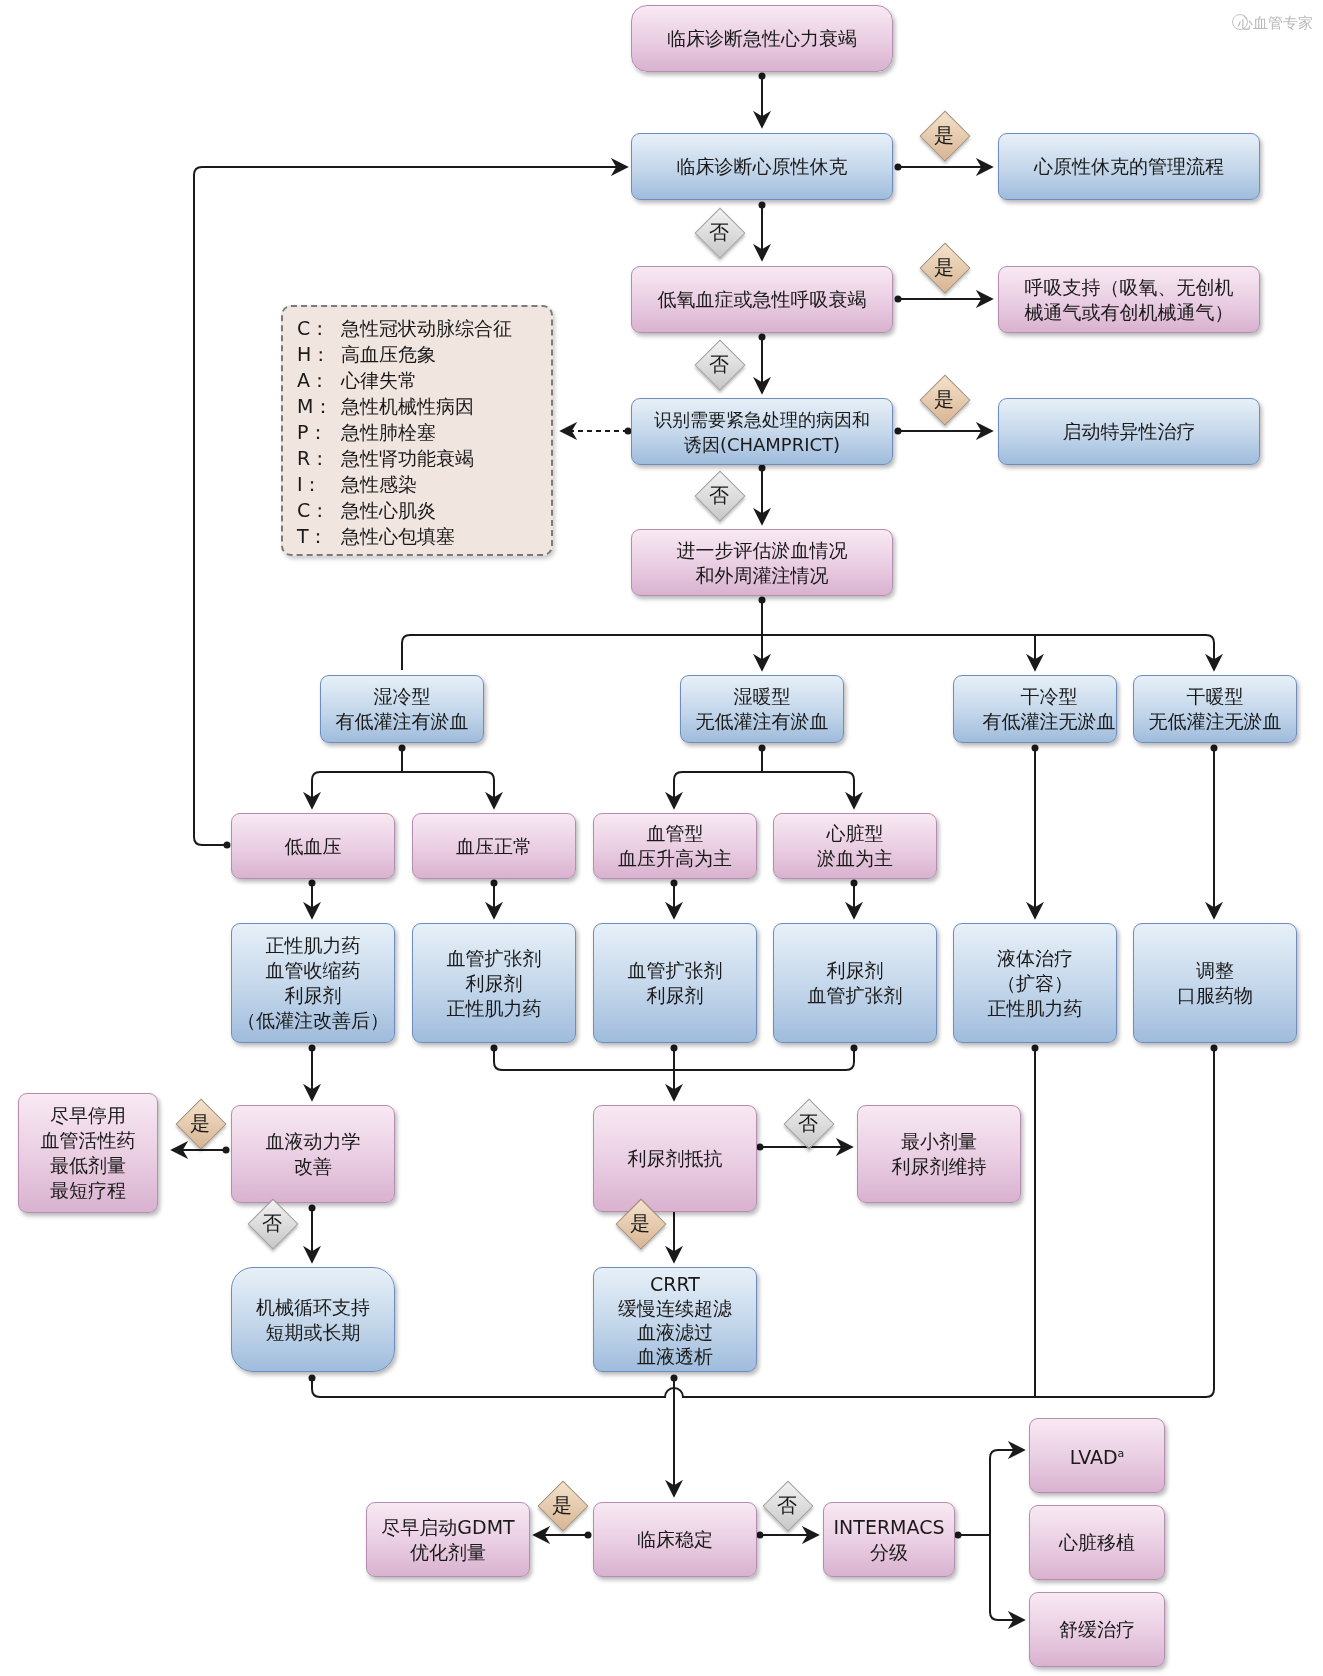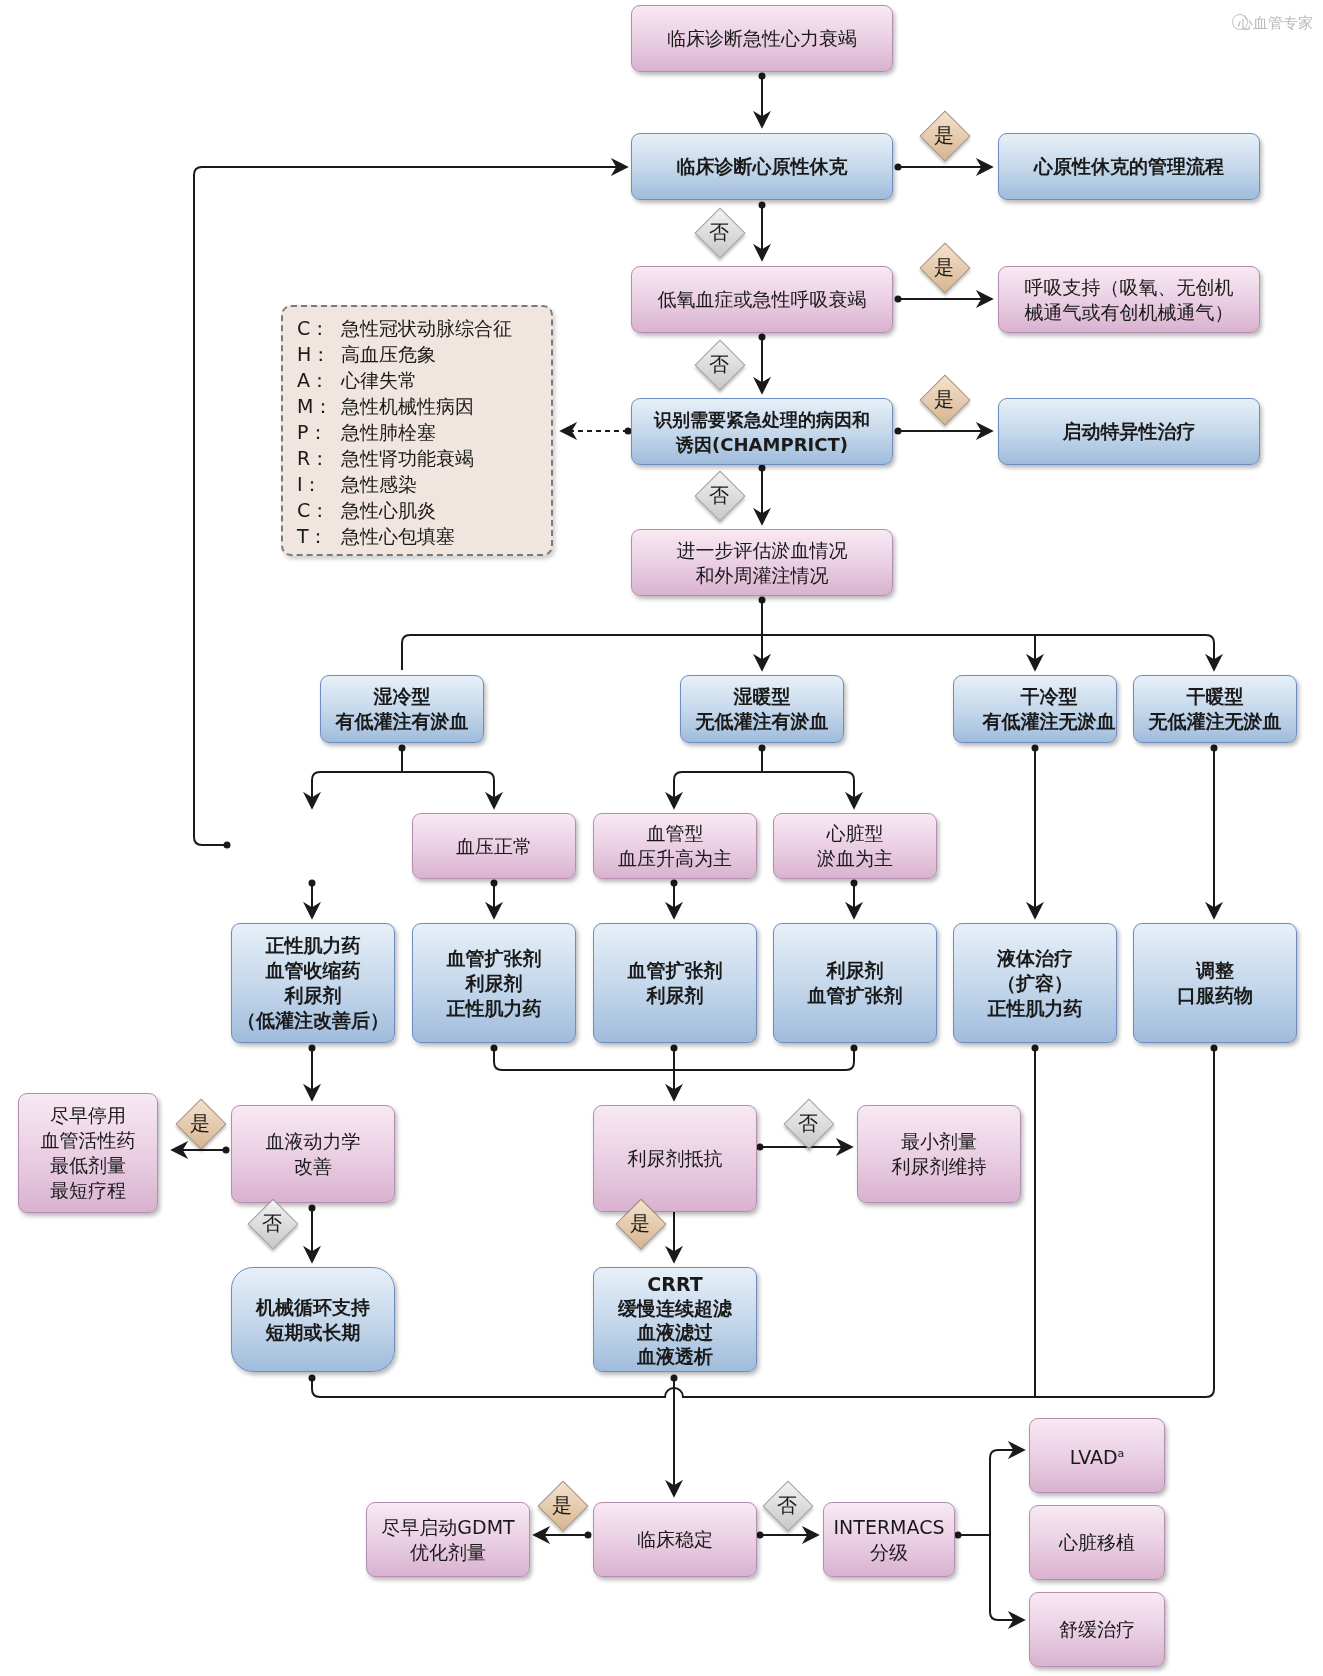--- a/index.html
+++ b/index.html
@@ -7,21 +7,21 @@
          font-family:"DejaVu Sans","Liberation Sans",sans-serif; color:#1a1a1a; }
   #canvas { position:absolute; left:0; top:0; width:1323px; height:1676px; }
   svg#wires { position:absolute; left:0; top:0; width:1323px; height:1676px; pointer-events:none; }
   .box { position:absolute; box-sizing:border-box; border-radius:9px; display:flex;
          align-items:center; justify-content:center; text-align:center;
          font-size:19px; line-height:25px; box-shadow:2px 3px 4px rgba(0,0,0,0.28);
          white-space:pre-line; }
   .pink { background:linear-gradient(to bottom,#f8e9f3 0%,#e9cde2 55%,#d9b2cf 100%);
           border:1.5px solid #b58db0; }
   .blue { background:linear-gradient(to bottom,#e7f0f8 0%,#c3d6ea 55%,#9fbcdc 100%);
-          border:1.5px solid #6e8cc0;font-weight:bold; }
+          border:1.5px solid #6e8cc0; }
   .legend { position:absolute; left:281px; top:305px; width:272px; height:251px;
             box-sizing:border-box; border:2px dashed #7a7a7a; border-radius:10px;
             background:#f1e5e0; padding:8px 0 0 14px; font-size:19px; line-height:26px;
             box-shadow:2px 3px 4px rgba(0,0,0,0.2); }
   .legend .row { display:flex; }
   .legend .k { width:44px; }
   .dia { position:absolute; width:34px; height:34px; transform:rotate(45deg);
          border:1.5px solid #a08a70; box-shadow:2px 2px 3px rgba(0,0,0,0.25); }
   .dia.yes { background:linear-gradient(135deg,#f4e2cc,#d8b592); }
   .dia.no { background:linear-gradient(135deg,#f2f2f2,#c8c8c8); border-color:#9a9a9a; }
@@ -141,21 +141,21 @@
         <circle cx="674" cy="1378" r="3.5"></circle>
       <circle cx="588" cy="1535" r="3.5"></circle>
         <circle cx="760" cy="1535" r="3.5"></circle>
       <circle cx="958" cy="1535" r="3.5"></circle>
     </g>
   </svg>
 
   <div class="watermark-icon"></div>
   <div class="watermark">心血管专家</div>
 
-  <div class="box pink" style="left:631px;top:5px;width:262px;height:67px;"><span>临床诊断急性心力衰竭</span></div>
+  <div class="box pink" style="left:631px;top:5px;width:262px;height:67px;border-radius:16px;"><span>临床诊断急性心力衰竭</span></div>
 
   <div class="box blue" style="left:631px;top:133px;width:262px;height:67px;"><span>临床诊断心原性休克</span></div>
   <div class="box blue" style="left:998px;top:133px;width:262px;height:67px;"><span>心原性休克的管理流程</span></div>
 
   <div class="box pink" style="left:631px;top:266px;width:262px;height:67px;"><span>低氧血症或急性呼吸衰竭</span></div>
   <div class="box pink" style="left:998px;top:266px;width:262px;height:67px;"><span>呼吸支持（吸氧、无创机
 械通气或有创机械通气）</span></div>
 
   <div class="box blue" style="left:631px;top:398px;width:262px;height:67px;font-size:18px;"><span>识别需要紧急处理的病因和
 诱因(CHAMPRICT)</span></div>
@@ -205,20 +205,21 @@
 
   <div class="box blue" style="left:320px;top:675px;width:164px;height:68px;"><span>湿冷型
 有低灌注有淤血</span></div>
   <div class="box blue" style="left:680px;top:675px;width:164px;height:68px;"><span>湿暖型
 无低灌注有淤血</span></div>
   <div class="box blue" style="left:953px;top:675px;width:164px;height:68px;padding-left:28px;"><span>干冷型
 有低灌注无淤血</span></div>
   <div class="box blue" style="left:1133px;top:675px;width:164px;height:68px;"><span>干暖型
 无低灌注无淤血</span></div>
 
+  <div class="box pink" style="left:231px;top:813px;width:164px;height:66px;"><span>低血压</span></div>
   <div class="box pink" style="left:412px;top:813px;width:164px;height:66px;"><span>血压正常</span></div>
   <div class="box pink" style="left:593px;top:813px;width:164px;height:66px;"><span>血管型
 血压升高为主</span></div>
   <div class="box pink" style="left:773px;top:813px;width:164px;height:66px;"><span>心脏型
 淤血为主</span></div>
 
   <div class="box blue" style="left:231px;top:923px;width:164px;height:120px;"><span>正性肌力药
 血管收缩药
 利尿剂
 （低灌注改善后）</span></div>

